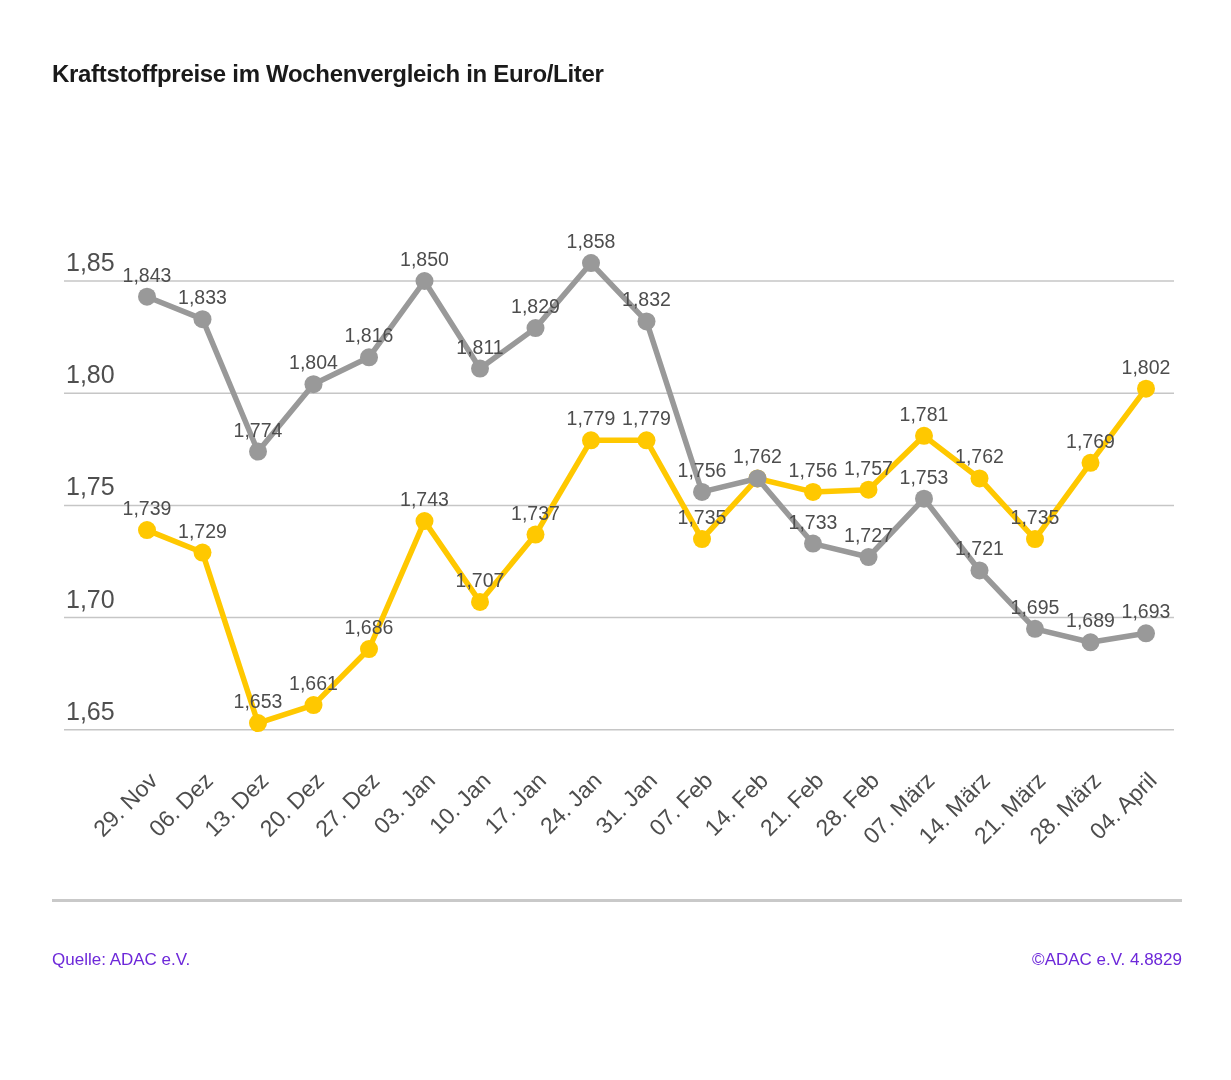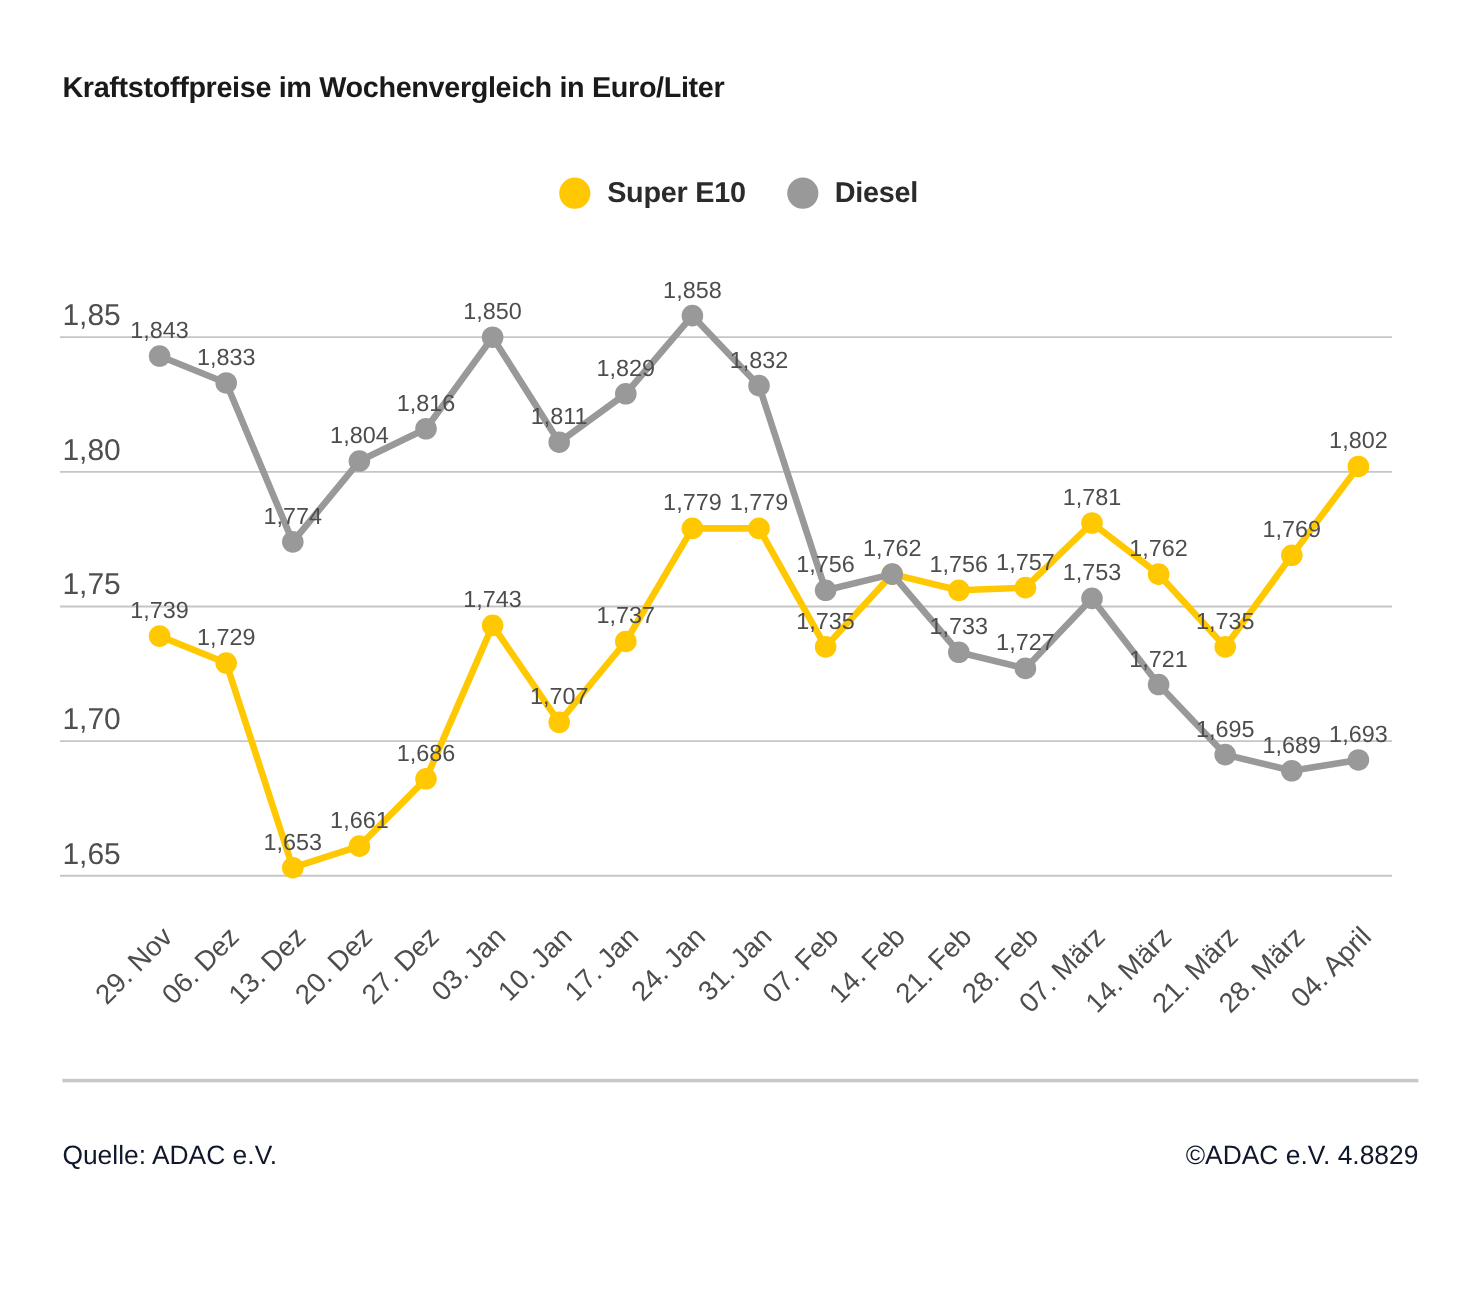--- a/index.html
+++ b/index.html
@@ -47,61 +47,51 @@
     flex: 0 0 auto;
   }
   .legend-label {
     font-size: 24px;
     font-weight: 600;
     color: #2b2b2b;
     letter-spacing: -0.2px;
   }
   .chart {
     position: absolute;
-    left: 0;
+    left: 14px;
     top: 220px;
     width: 1040px;
     height: 660px;
   }
   .footer-divider {
     position: absolute;
     left: 52px;
     top: 899px;
     width: 1130px;
     height: 3px;
     background: #c9c9c9;
   }
   .footer {
     position: absolute;
     left: 52px;
     top: 950px;
     width: 1130px;
     display: flex;
     justify-content: space-between;
-    font-size: 22px;
-    color: #0f172a;
+    font-size: 17px;
+    color: #6d28d9;
   }
 </style>
 </head>
 <body>
 
 <div class="page">
 
   <h1 class="chart-title">Kraftstoffpreise im Wochenvergleich in Euro/Liter</h1>
 
-  <div class="legend">
-    <div class="legend-item">
-      <span class="legend-swatch" style="background: rgb(255, 200, 0);"></span>
-      <span class="legend-label">Super E10</span>
-    </div>
-    <div class="legend-item">
-      <span class="legend-swatch" style="background: rgb(153, 153, 153);"></span>
-      <span class="legend-label">Diesel</span>
-    </div>
-  </div>
 
   <div class="chart" id="chart"><svg viewBox="0 0 1231 660" width="1231" height="660">
         <line x1="50" x2="1160" y1="61" y2="61" stroke="#c6c6c6" stroke-width="1.5"></line>
         <text x="52" y="51" font-size="25" fill="#4f4f4f">1,85</text>
         <line x1="50" x2="1160" y1="173.2000000000001" y2="173.2000000000001" stroke="#c6c6c6" stroke-width="1.5"></line>
         <text x="52" y="163.2000000000001" font-size="25" fill="#4f4f4f">1,80</text>
         <line x1="50" x2="1160" y1="285.4000000000002" y2="285.4000000000002" stroke="#c6c6c6" stroke-width="1.5"></line>
         <text x="52" y="275.4000000000002" font-size="25" fill="#4f4f4f">1,75</text>
         <line x1="50" x2="1160" y1="397.6000000000003" y2="397.6000000000003" stroke="#c6c6c6" stroke-width="1.5"></line>
         <text x="52" y="387.6000000000003" font-size="25" fill="#4f4f4f">1,70</text>

